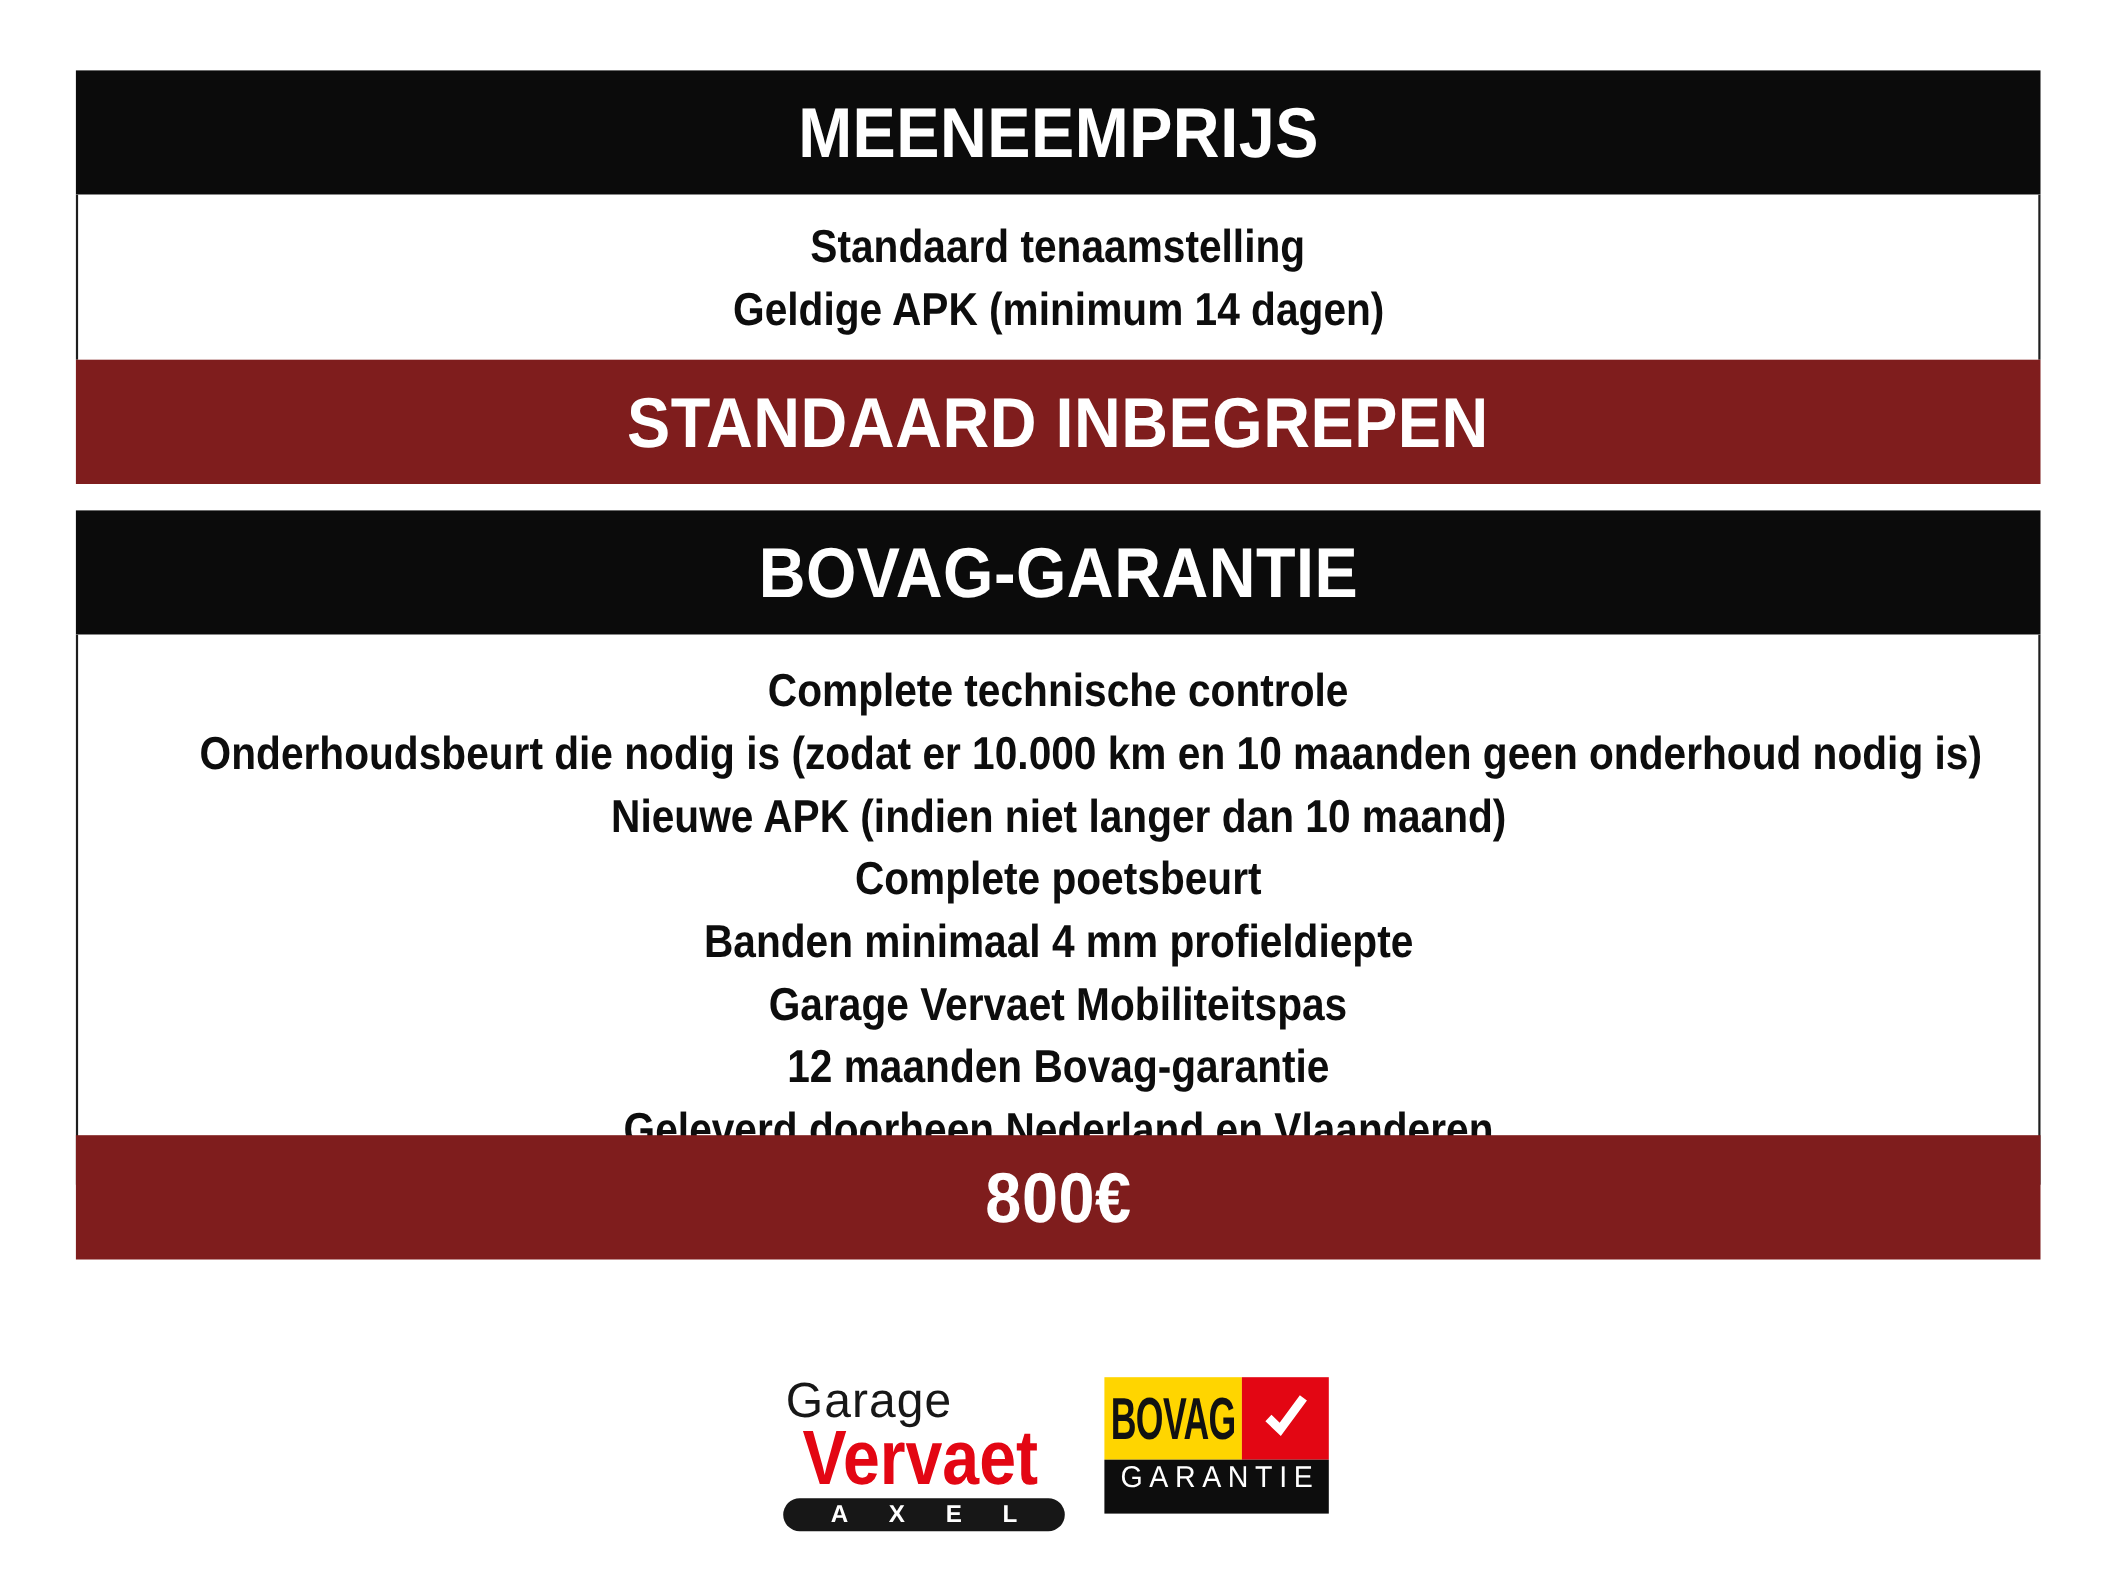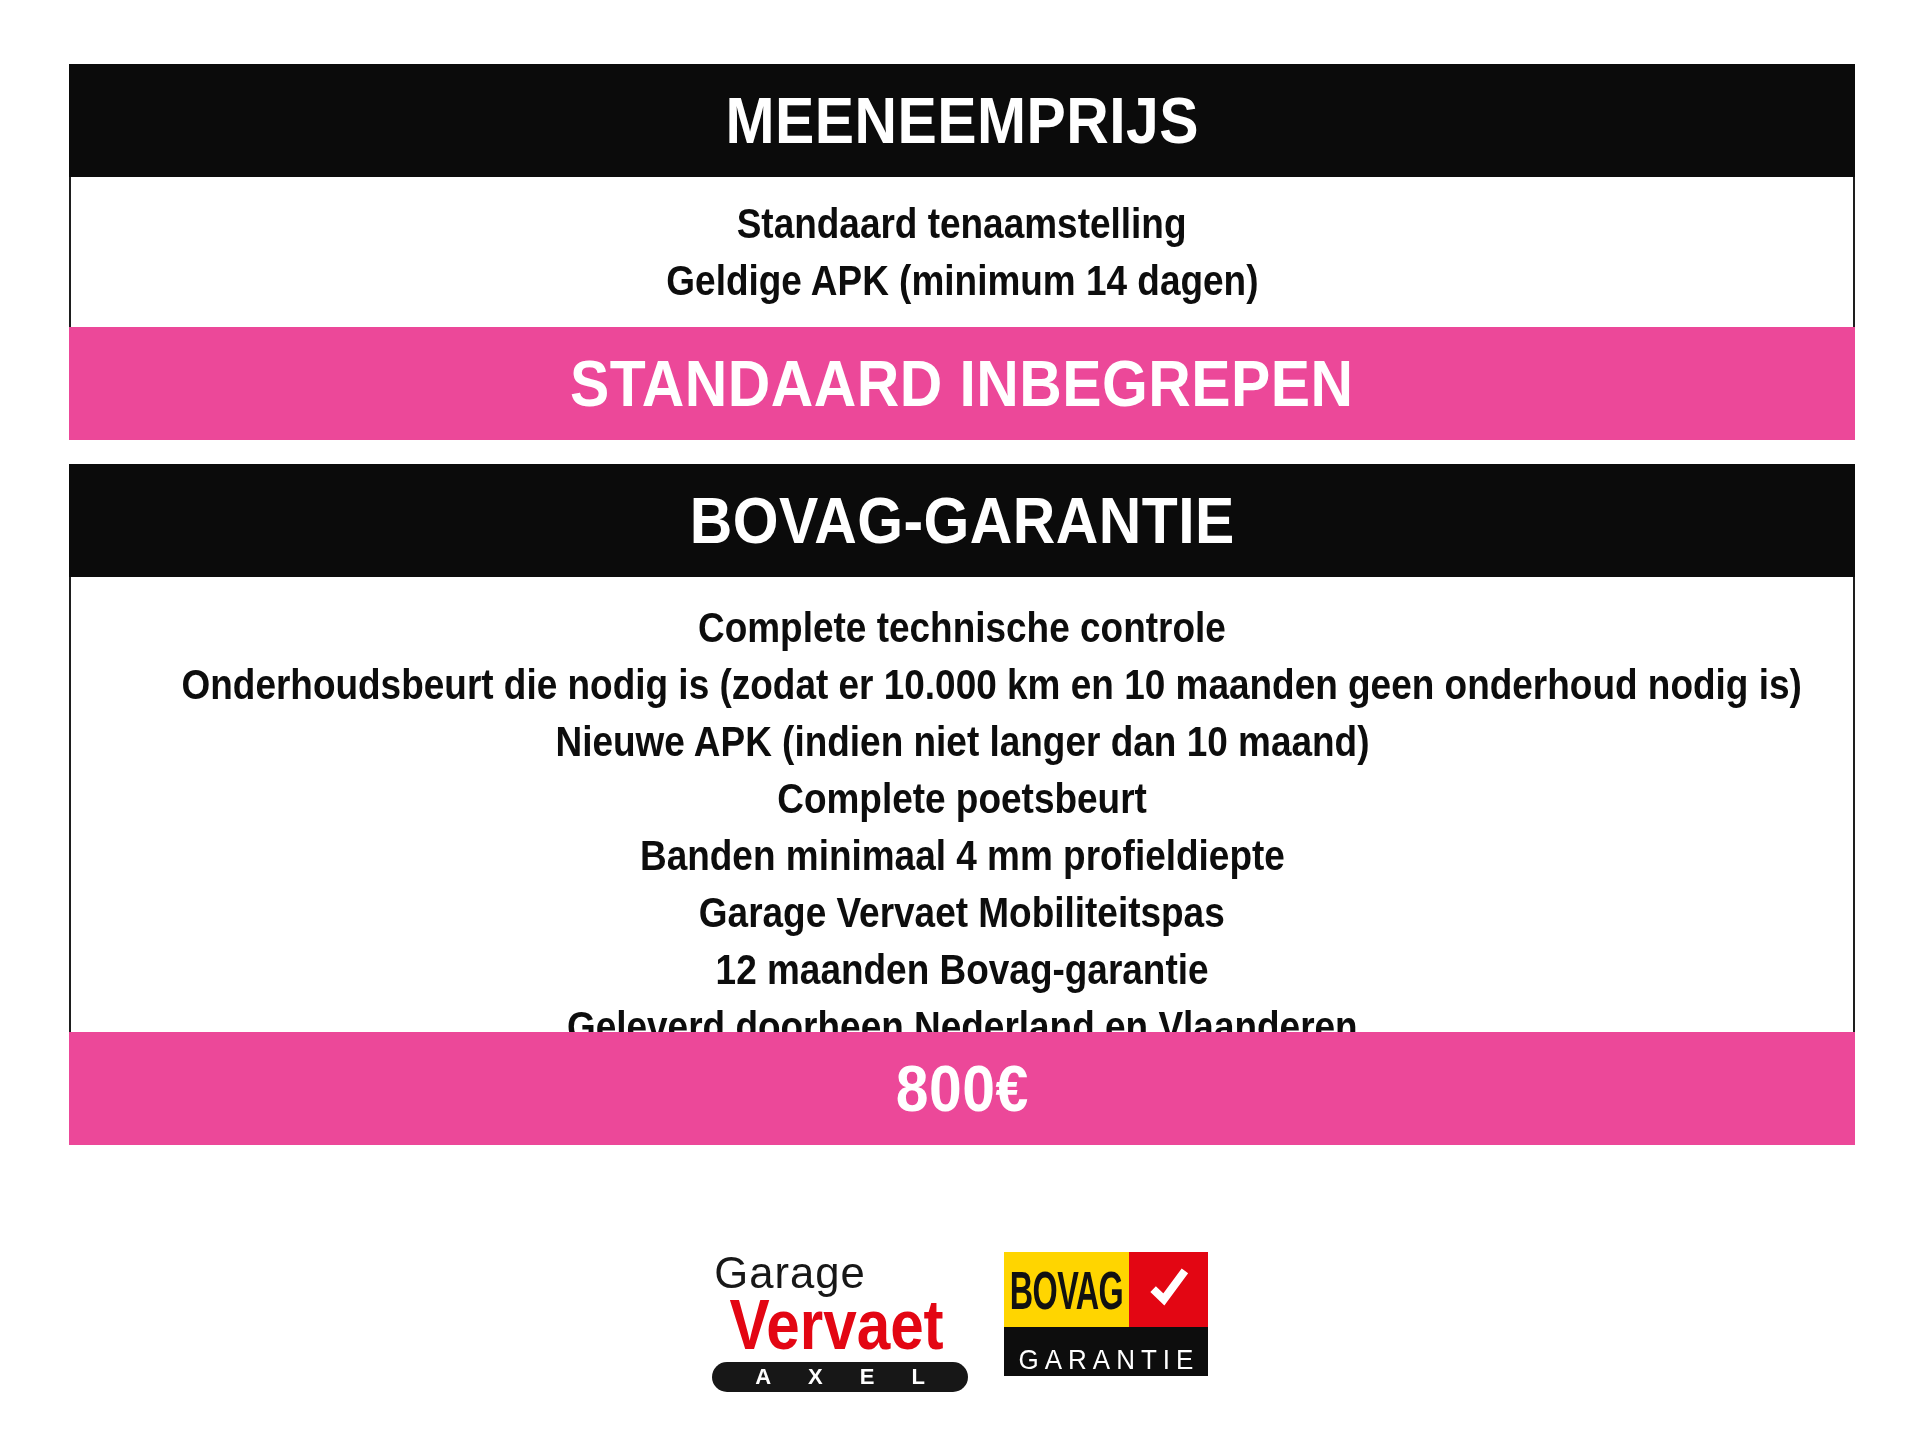--- a/index.html
+++ b/index.html
@@ -16,21 +16,21 @@
   .band {
     position: absolute;
     left: 69px;
     width: 1786px;
     display: flex;
     align-items: center;
     justify-content: center;
     box-sizing: border-box;
   }
   .band.black { background: #0b0b0b; }
-  .band.red   { background: #ec4899; align-items: center; }
+  .band.red   { background: #7f1d1d; align-items: center; }
   .band.white {
     background: #ffffff;
     border-left: 2px solid #1e1e1e;
     border-right: 2px solid #1e1e1e;
     flex-direction: column;
   }
 
   #hdr1  { top: 64px;   height: 113px; }
   #body1 { top: 177px;  height: 150px; }
   #red1  { top: 327px;  height: 113px; }
@@ -134,21 +134,21 @@
     background: #e30613;
     display: flex;
     align-items: center;
     justify-content: center;
   }
   .bv-check { transform: rotate(-4deg); margin-top: -6px; }
   .bv-bottom {
     height: 49px;
     background: #0d0d0d;
     display: flex;
-    align-items: flex-end;
+    align-items: flex-start;
     justify-content: center;
   }
   .bv-bottom span {
     color: #ffffff;
     font-size: 26px;
     font-weight: 400;
     letter-spacing: 6px;
     margin-right: -6px;
     transform: scaleY(1.05);
   }

